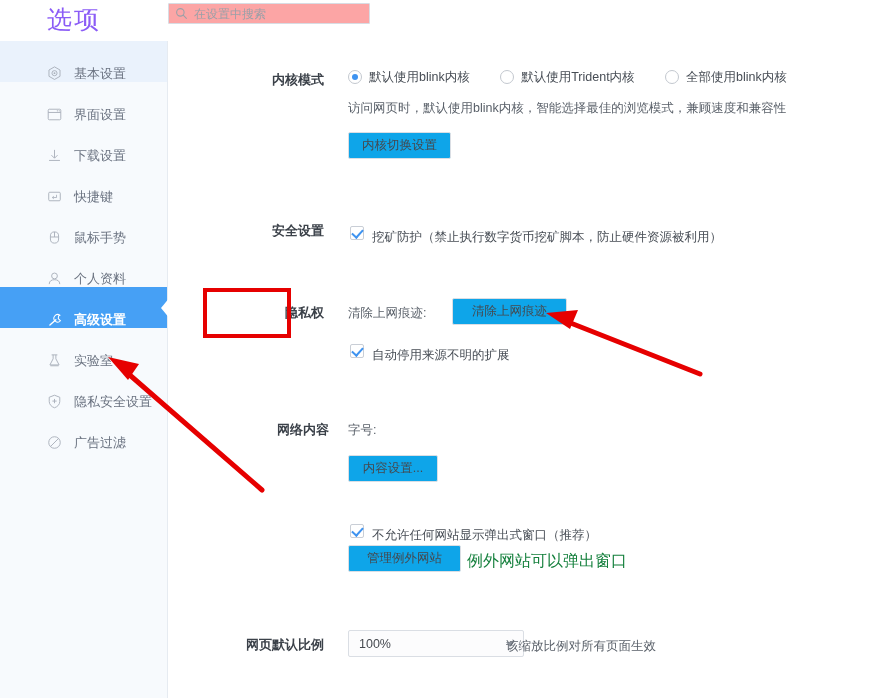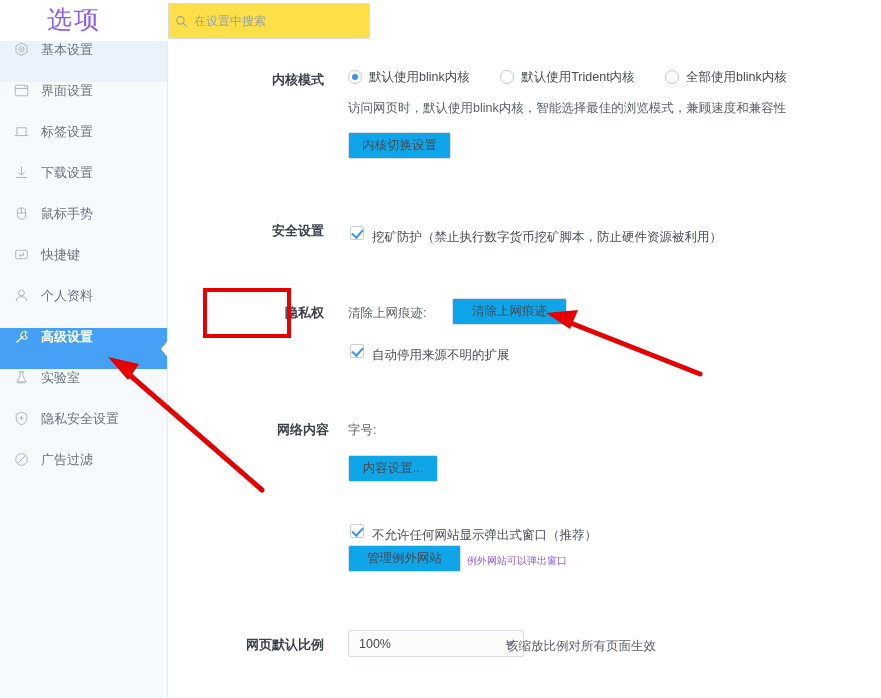--- a/index.html
+++ b/index.html
@@ -31,23 +31,23 @@
     left: 47px; top: 2px;
     font-size: 25px;
     color: #8b5cf6;
     letter-spacing: 2px;
     font-weight: 400;
     line-height: 34px;
   }
   .search-box {
     position: absolute;
     left: 168px; top: 3px;
-    width: 202px; height: 36px;
+    width: 202px; height: 21px;
     border: 1px solid #d8dce3;
-    background: #fde047;
+    background: #fca5a5;
     border-radius: 1px;
     display: flex;
     align-items: center;
     padding: 0 6px;
   }
   .search-icon {
     width: 13px; height: 13px;
     flex: none;
     margin-right: 6px;
     display: block;
@@ -69,22 +69,22 @@
     position: absolute;
     left: 0; top: 41px;
     width: 168px; height: 657px;
     background: #f7fafd;
     border-right: 1px solid #e6ebf1;
   }
   .side-item {
     position: relative;
     height: 41px;
     display: flex;
-    align-items: flex-start;
-    padding-left: 13px;
+    align-items: flex-end;
+    padding-left: 46px;
     cursor: default;
     color: #6a7280;
     font-size: 13px;
   }
   .side-item .ico {
     width: 17px; height: 17px;
     flex: none;
     margin-right: 11px;
     display: block;
     color: #a9b0ba;
@@ -129,22 +129,22 @@
     color: #585f68;
     line-height: 18px;
     white-space: nowrap;
   }
   .hint {
     font-size: 12.5px;
     color: #585f68;
     line-height: 18px;
   }
   .hint-dim {
-    font-size: 10px;
-    color: #8b5cf6;
+    font-size: 16px;
+    color: #15803d;
     line-height: 18px;
   }
 
   .btn {
     display: inline-flex;
     align-items: center;
     justify-content: center;
     height: 27px;
     padding: 0 13px;
     border: 1px solid #dadee4;
@@ -276,53 +276,46 @@
     <div class="side-item">
       <svg class="ico" viewBox="0 0 20 20">
         <rect x="2.6" y="3.8" width="14.8" height="12.4" rx="1.3" fill="none" stroke="currentColor" stroke-width="1.1"></rect>
         <line x1="2.6" y1="7.6" x2="17.4" y2="7.6" stroke="currentColor" stroke-width="1.1"></line>
         <circle cx="13.4" cy="5.7" r="0.75" fill="currentColor"></circle>
         <circle cx="15.6" cy="5.7" r="0.75" fill="currentColor"></circle>
       </svg>
       <span class="side-label">界面设置</span>
     </div>
 
-    <div class="side-item">
-      <svg class="ico" viewBox="0 0 20 20">
-        <path d="M4.6 14.6 L4.6 5.6 L15.4 5.6 L15.4 14.6" fill="none" stroke="currentColor" stroke-width="1.1"></path>
-        <line x1="2.2" y1="14.8" x2="17.8" y2="14.8" stroke="currentColor" stroke-width="1.1"></line>
-      </svg>
-      <span class="side-label">标签设置</span>
-    </div>
 
     <div class="side-item">
       <svg class="ico" viewBox="0 0 20 20">
         <line x1="10" y1="3.4" x2="10" y2="12.8" stroke="currentColor" stroke-width="1.1"></line>
         <path d="M6.4 9.6 L10 13.2 L13.6 9.6" fill="none" stroke="currentColor" stroke-width="1.1"></path>
         <line x1="3.6" y1="15.8" x2="16.4" y2="15.8" stroke="currentColor" stroke-width="1.1"></line>
       </svg>
       <span class="side-label">下载设置</span>
     </div>
 
     <div class="side-item">
       <svg class="ico" viewBox="0 0 20 20">
+        <rect x="3.2" y="5" width="13.6" height="10" rx="1.2" fill="none" stroke="currentColor" stroke-width="1.1"></rect>
+        <path d="M12.4 8 L12.4 11.2 L7.6 11.2" fill="none" stroke="currentColor" stroke-width="1"></path>
+        <path d="M9.2 9.6 L7.4 11.2 L9.2 12.8" fill="none" stroke="currentColor" stroke-width="1"></path>
+      </svg>
+      <span class="side-label">快捷键</span>
+    </div>
+
+    <div class="side-item">
+      <svg class="ico" viewBox="0 0 20 20">
         <rect x="5.2" y="3.4" width="9.6" height="13.2" rx="4.8" fill="none" stroke="currentColor" stroke-width="1.1"></rect>
         <line x1="5.2" y1="9.4" x2="14.8" y2="9.4" stroke="currentColor" stroke-width="1.1"></line>
         <line x1="10" y1="3.4" x2="10" y2="9.4" stroke="currentColor" stroke-width="1.1"></line>
       </svg>
       <span class="side-label">鼠标手势</span>
-    </div>
-
-    <div class="side-item">
-      <svg class="ico" viewBox="0 0 20 20">
-        <rect x="3.2" y="5" width="13.6" height="10" rx="1.2" fill="none" stroke="currentColor" stroke-width="1.1"></rect>
-        <path d="M12.4 8 L12.4 11.2 L7.6 11.2" fill="none" stroke="currentColor" stroke-width="1"></path>
-        <path d="M9.2 9.6 L7.4 11.2 L9.2 12.8" fill="none" stroke="currentColor" stroke-width="1"></path>
-      </svg>
-      <span class="side-label">快捷键</span>
     </div>
 
     <div class="side-item">
       <svg class="ico" viewBox="0 0 20 20">
         <circle cx="10" cy="7" r="3.4" fill="none" stroke="currentColor" stroke-width="1.1"></circle>
         <path d="M3.8 16.6 C3.8 12.8 6.6 11.4 10 11.4 C13.4 11.4 16.2 12.8 16.2 16.6" fill="none" stroke="currentColor" stroke-width="1.1"></path>
       </svg>
       <span class="side-label">个人资料</span>
     </div>
 

